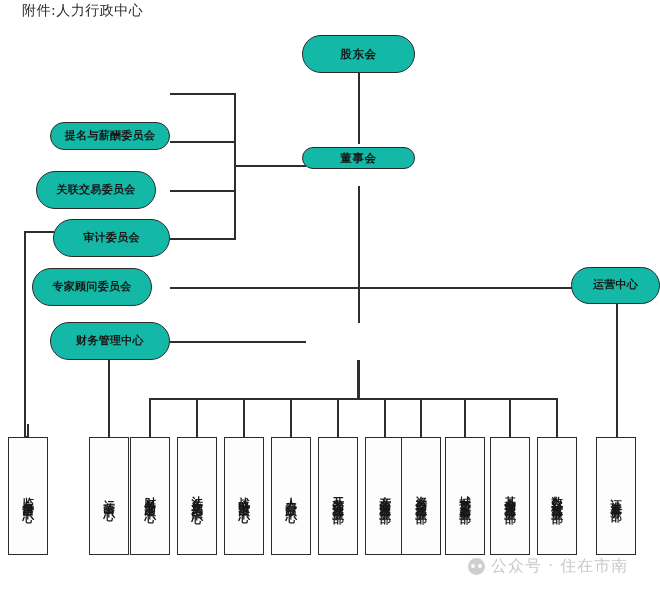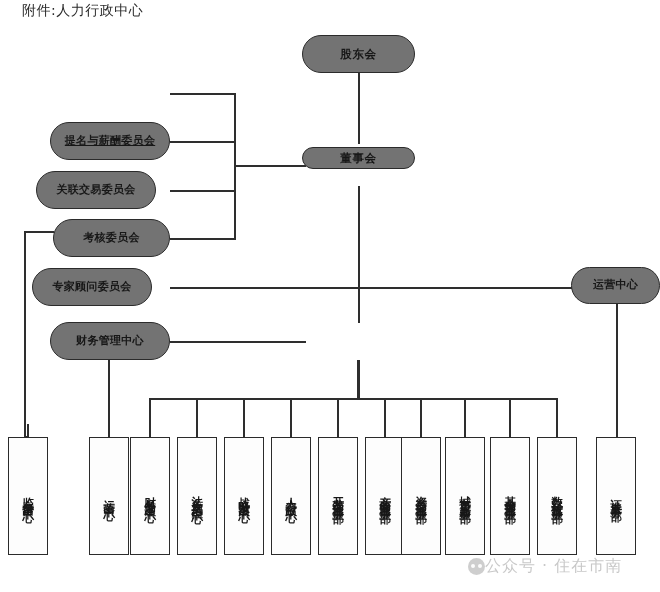--- a/index.html
+++ b/index.html
@@ -35,21 +35,21 @@
   .ln.h { height: 1.6px; }
   .ln.v { width: 1.6px; }
   .ln.thick.v { width: 2.6px; }
 
   
   .pill {
     position: absolute;
     box-sizing: border-box;
     border: 1.7px solid #2b2b2b;
     border-radius: 19px;
-    background: #737373;
+    background: #14b8a6;
     display: flex;
     align-items: center;
     justify-content: center;
     text-align: left;
     font-size: 11.5px;
     letter-spacing: 0.6px;
     color: #171717;
     line-height: 1.1;
     font-weight: 600;
   }
@@ -78,20 +78,21 @@
     white-space: nowrap;
   }
 
   
   #watermark {
     position: absolute;
     left: 468px;
     top: 556px;
     display: flex;
     align-items: center;
+    gap: 6px;
     opacity: 0.48;
     pointer-events: none;
   }
   #watermark .wm-icon {
     width: 17px;
     height: 17px;
     border-radius: 50%;
     background: #9a9a9a;
     position: relative;
     flex: none;
@@ -168,28 +169,28 @@
 
   <div class="pill" style="left:302px; top:147px; width:113px; height:22px;">
     <span>董事会</span>
   </div>
 
   <div class="pill sm" style="left:571px; top:267px; width:89px; height:37px;">
     <span>运营中心</span>
   </div>
 
 
-  <div class="pill sm" style="left:50px; top:122px; width:120px; height:38px;text-decoration:underline;">
+  <div class="pill sm" style="left:50px; top:122px; width:120px; height:28px;">
     <span>提名与薪酬委员会</span>
   </div>
   <div class="pill sm" style="left:36px; top:171px; width:120px; height:38px;">
     <span>关联交易委员会</span>
   </div>
   <div class="pill sm" style="left:53px; top:219px; width:117px; height:38px;">
-    <span>考核委员会</span>
+    <span>审计委员会</span>
   </div>
   <div class="pill sm" style="left:32px; top:268px; width:120px; height:38px;">
     <span>专家顾问委员会</span>
   </div>
   <div class="pill sm" style="left:50px; top:322px; width:120px; height:38px;">
     <span>财务管理中心</span>
   </div>
 
   <div class="dept" style="left:8px; top:437px; width:40px; height:118px;">
     <span class="vtext">监察审计中心</span>

